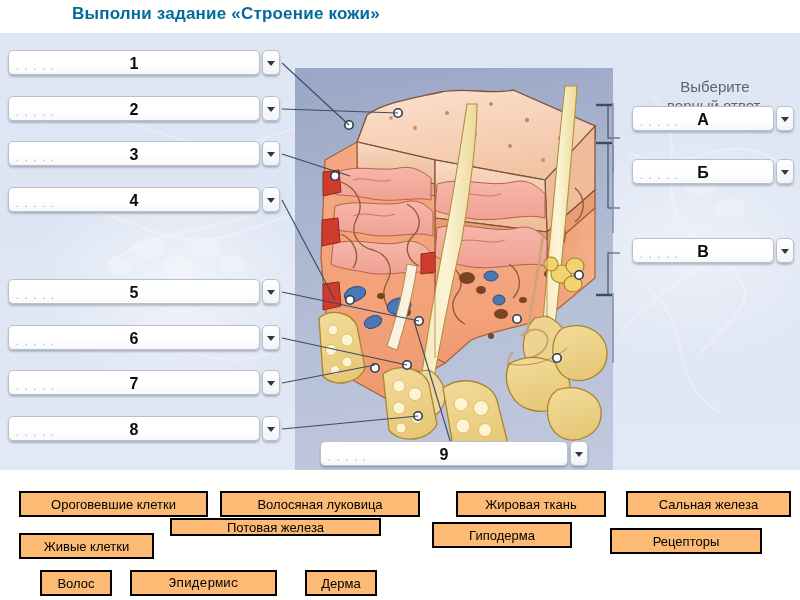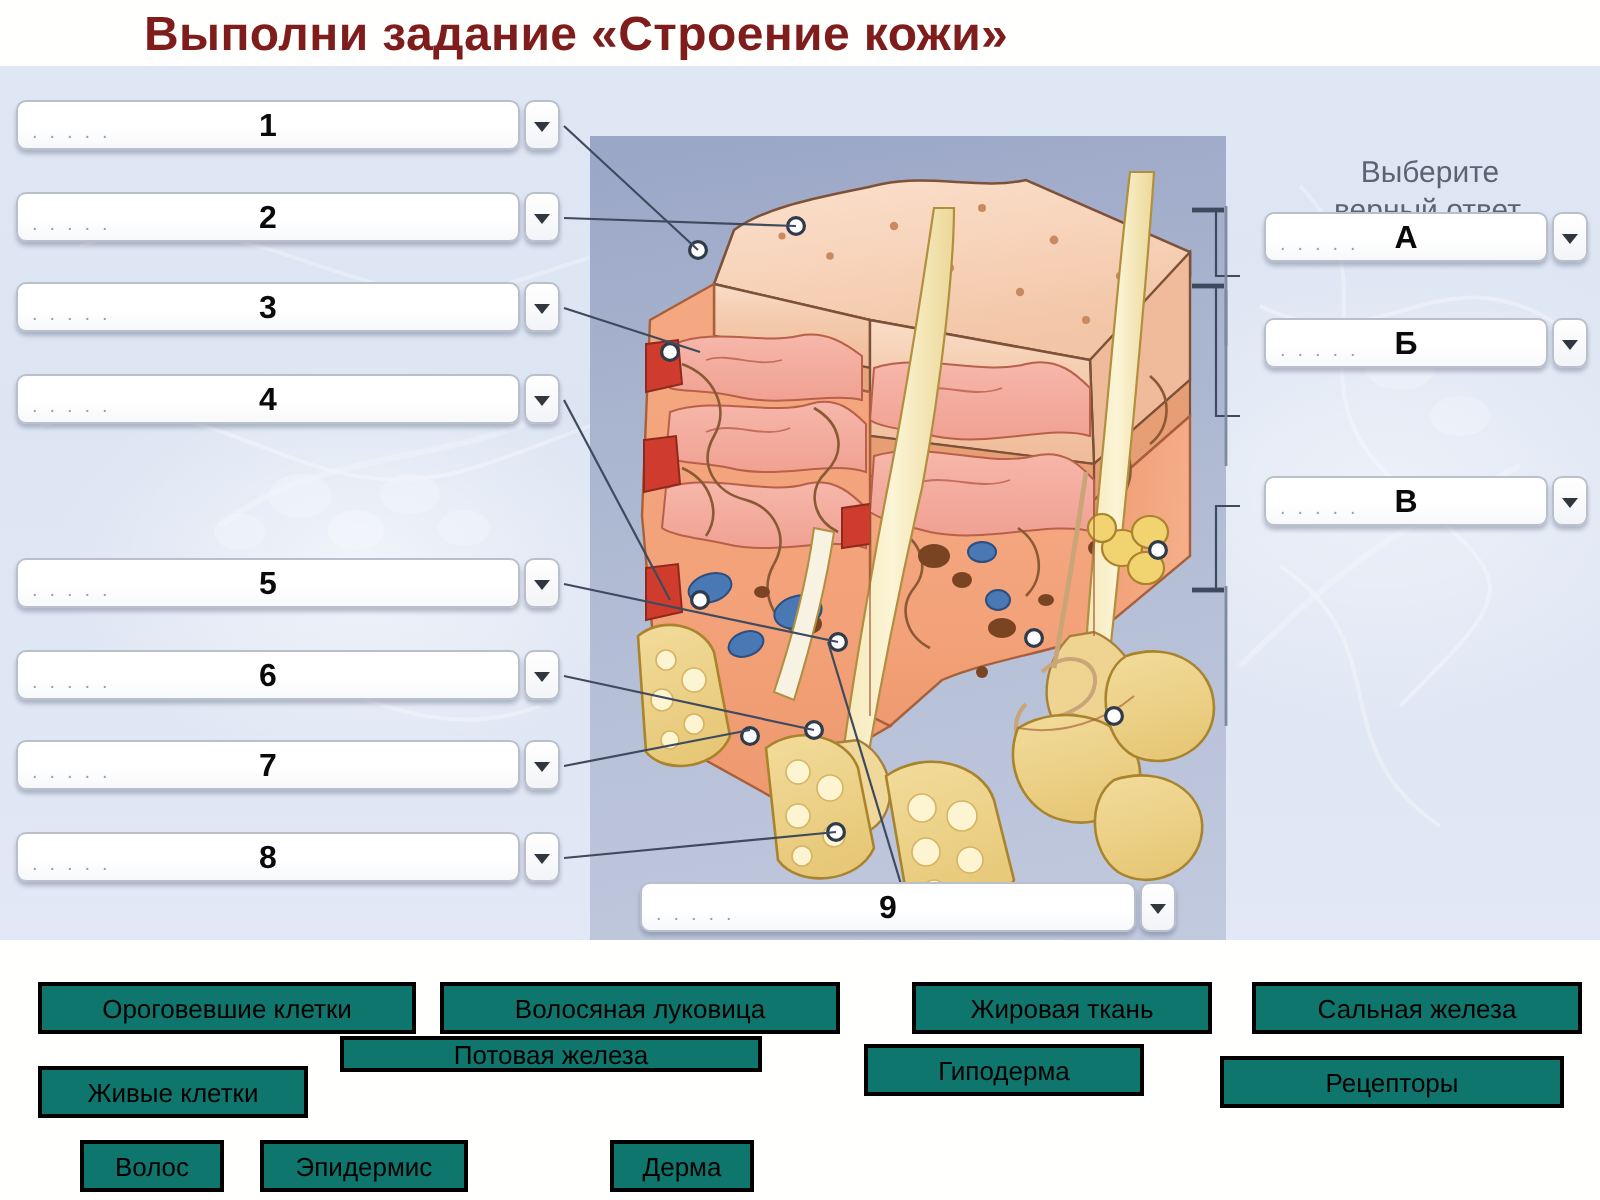--- a/index.html
+++ b/index.html
@@ -22,23 +22,23 @@
   
   .title-bar {
     position: absolute;
     left: 0; top: 0;
     width: 800px; height: 33px;
     background: #fffffd;
   }
   .title-text {
     position: absolute;
     left: 72px; top: 4px;
-    font-size: 24px;
+    font-size: 17px;
     font-weight: bold;
-    color: #7f1d1d;
+    color: #0369a1;
     letter-spacing: 0.2px;
     white-space: nowrap;
     font-family: "Liberation Sans", sans-serif;
   }
 
   
   .work-area {
     position: absolute;
     left: 0; top: 33px;
     width: 800px; height: 437px;
@@ -146,21 +146,21 @@
   
   .bank {
     position: absolute;
     left: 0; top: 470px;
     width: 800px; height: 130px;
     background: #fffffd;
   }
   .chip {
     position: absolute;
     border: 2px solid #000000;
-    background: #0f766e;
+    background: #fdba74;
     box-sizing: border-box;
     display: flex;
     align-items: center;
     justify-content: center;
     font-size: 13px;
     color: #000000;
     white-space: nowrap;
     font-family: "Liberation Sans", sans-serif;
   }
 </style>
@@ -525,21 +525,21 @@
         </div>
       </div>
   </div>
 
   <div class="bank" id="bank">
       <div class="chip" style="left: 19px; top: 21px; width: 189px; height: 26px;">Ороговевшие клетки</div>
       <div class="chip" style="left: 220px; top: 21px; width: 200px; height: 26px;">Волосяная луковица</div>
       <div class="chip" style="left: 456px; top: 21px; width: 150px; height: 26px;">Жировая ткань</div>
       <div class="chip" style="left: 610px; top: 21px; width: 165px; height: 26px; margin-left: 16px;">Сальная железа</div>
       <div class="chip" style="left: 432px; top: 52px; width: 140px; height: 26px;">Гиподерма</div>
-      <div class="chip" style="left: 610px; top: 58px; width: 172px; height: 26px;">Рецепторы</div>
+      <div class="chip" style="left: 610px; top: 58px; width: 152px; height: 26px;">Рецепторы</div>
       <div class="chip" style="left: 19px; top: 63px; width: 135px; height: 26px;">Живые клетки</div>
       <div class="chip" style="left: 170px; top: 48px; width: 211px; height: 18px;">Потовая железа</div>
       <div class="chip" style="left: 40px; top: 100px; width: 72px; height: 26px;">Волос</div>
-      <div class="chip" style="left: 130px; top: 100px; width: 104px; height: 26px;">Эпидермис</div>
+      <div class="chip" style="left: 130px; top: 100px; width: 147px; height: 26px; font-family: Liberation Mono, monospace;">Эпидермис</div>
       <div class="chip" style="left: 305px; top: 100px; width: 72px; height: 26px;">Дерма</div>
     </div>
 
 </div>
 
 </body></html>

